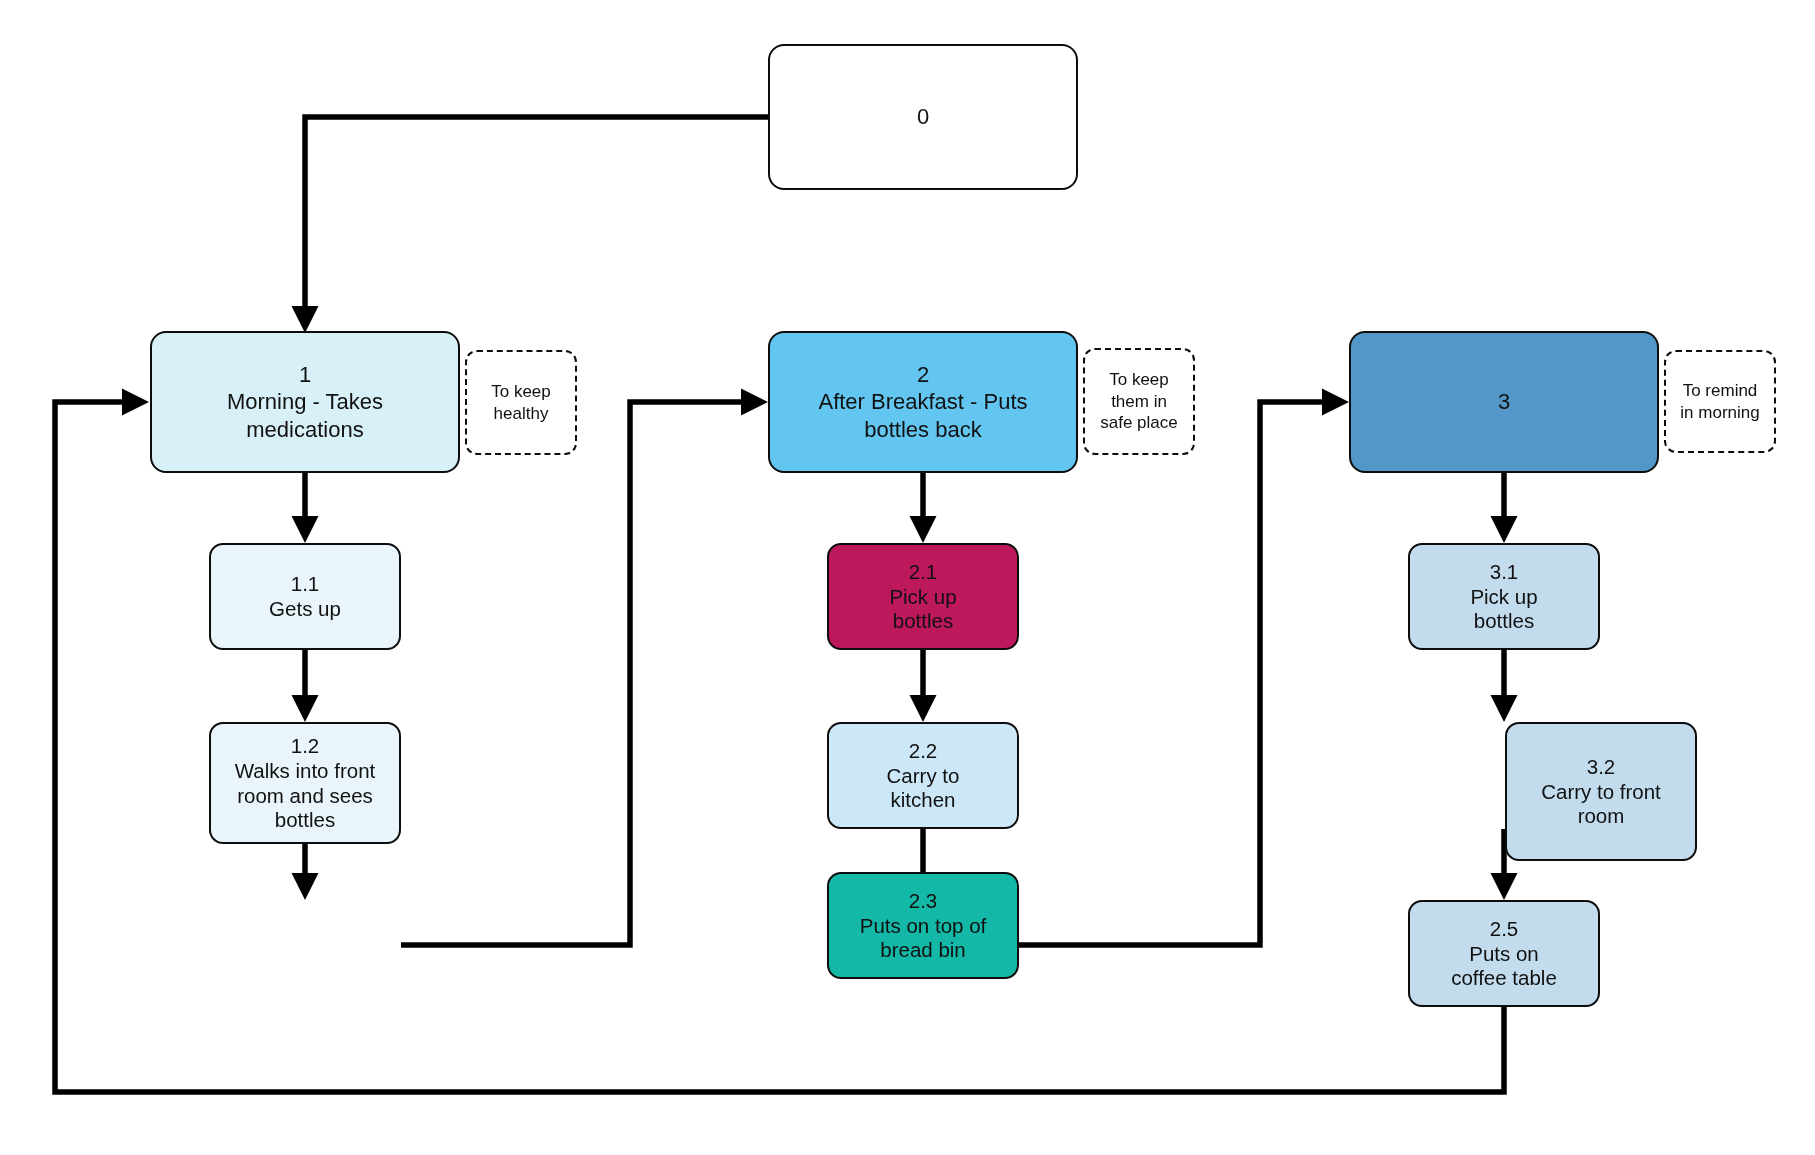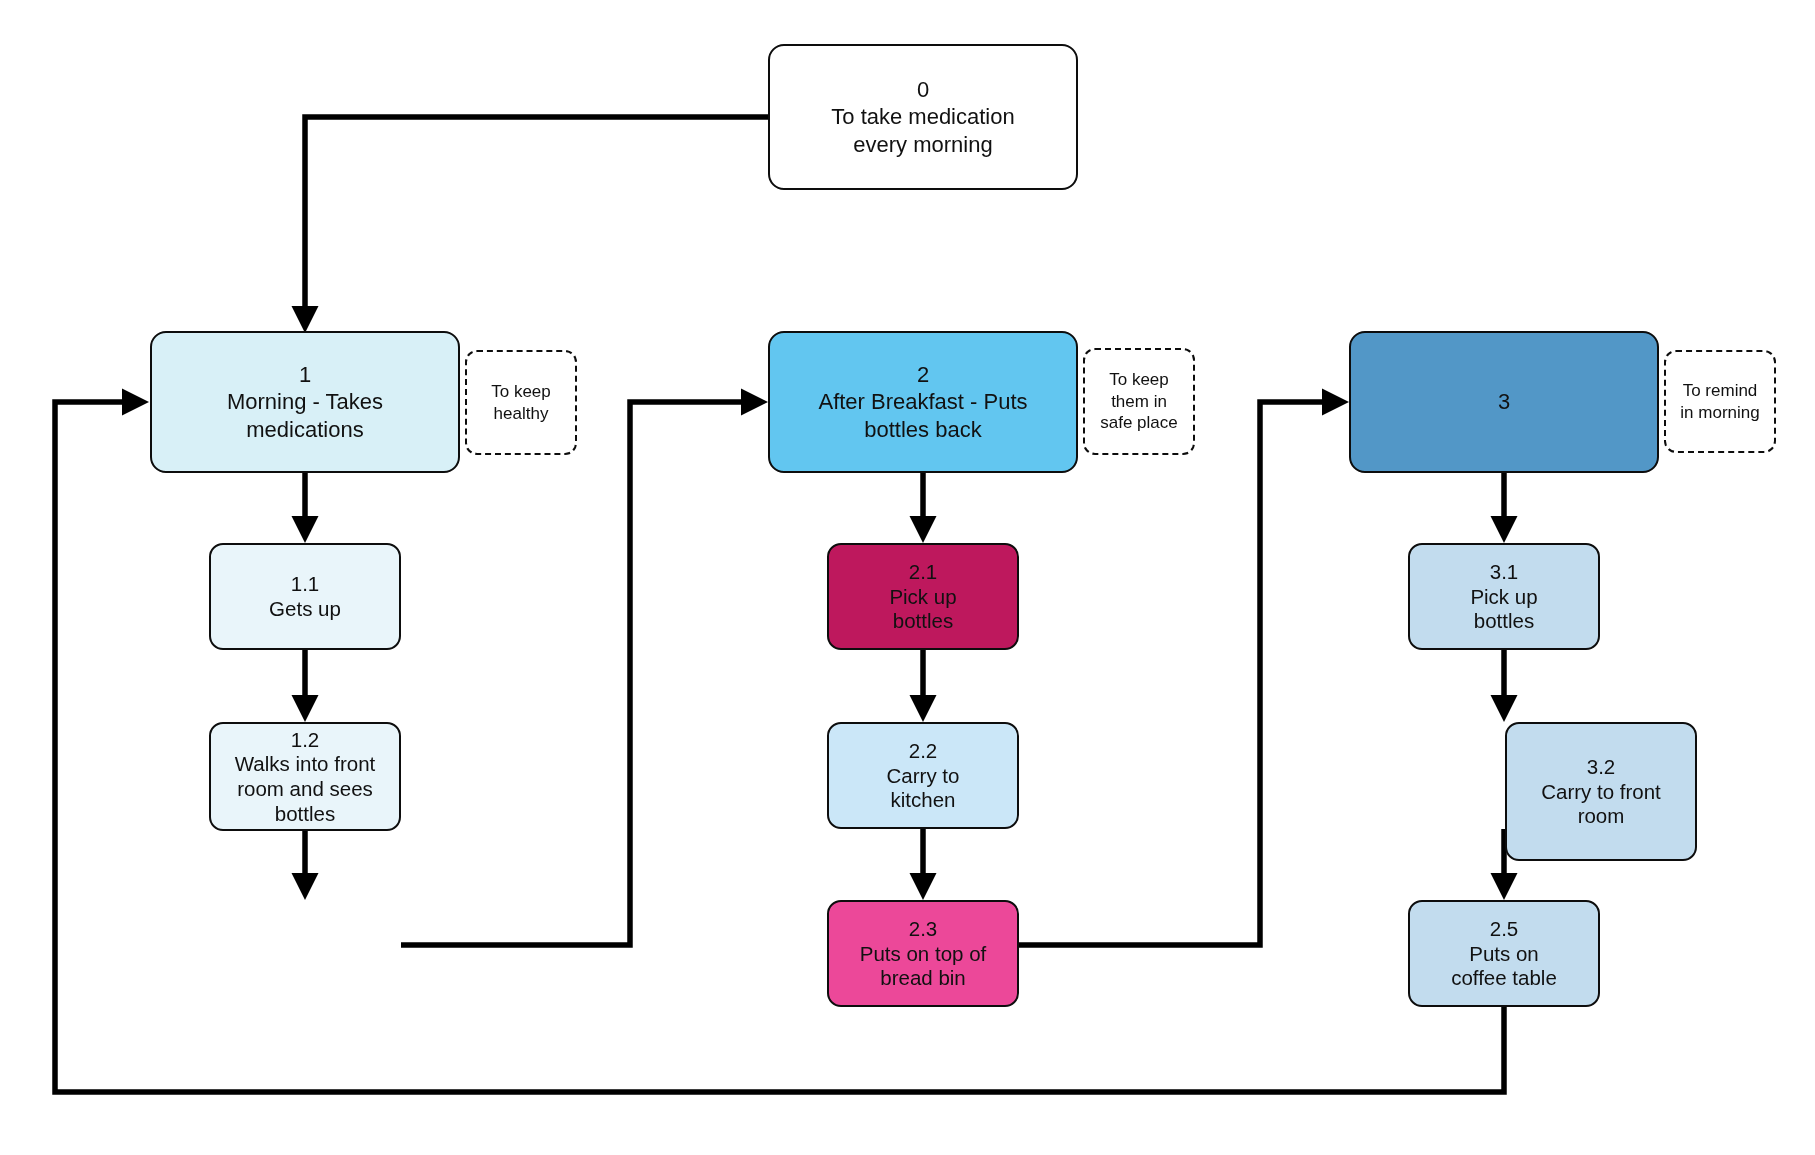--- a/index.html
+++ b/index.html
@@ -95,22 +95,20 @@
     <polygon class="head" points="1490.5,695 1517.5,695 1504,722"></polygon>
     <line class="wire" x1="1504" y1="829" x2="1504" y2="875"></line>
     <polygon class="head" points="1490.5,873 1517.5,873 1504,900"></polygon>
 
     <polyline class="wire" points="1504,1007 1504,1092 55,1092 55,402 124,402"></polyline>
     <polygon class="head" points="122,388.5 122,415.5 149,402"></polygon>
   </svg>
 
   <div class="node" style="left: 768px; top: 44px; width: 310px; height: 146px; background-color: rgb(255, 255, 255);">
     <div class="num">0</div>
-    <div class="label">To take medication
-every morning</div>
   </div>
 
   <div class="node" style="left: 150px; top: 331px; width: 310px; height: 142px; background-color: rgb(216, 240, 247);">
     <div class="num">1</div>
     <div class="label">Morning - Takes
 medications</div>
   </div>
   <div class="notebox" style="left: 465px; top: 350px; width: 112px; height: 105px; background-color: rgb(255, 255, 255);">
     <div class="note-text">To keep
 healthy</div>
@@ -132,38 +130,38 @@
   </div>
   <div class="notebox" style="left: 1664px; top: 350px; width: 112px; height: 103px; background-color: rgb(255, 255, 255);">
     <div class="note-text">To remind
 in morning</div>
   </div>
 
   <div class="node subnode" style="left: 209px; top: 543px; width: 192px; height: 107px; background-color: rgb(233, 245, 250);">
     <div class="num">1.1</div>
     <div class="label">Gets up</div>
   </div>
-  <div class="node subnode" style="left: 209px; top: 722px; width: 192px; height: 109px; background-color: rgb(233, 245, 250);">
+  <div class="node subnode" style="left: 209px; top: 722px; width: 192px; height: 122px; background-color: rgb(233, 245, 250);">
     <div class="num">1.2</div>
     <div class="label">Walks into front
 room and sees
 bottles</div>
   </div>
 
   <div class="node subnode" style="left: 827px; top: 543px; width: 192px; height: 107px; background-color: #be185d;">
     <div class="num">2.1</div>
     <div class="label">Pick up
 bottles</div>
   </div>
   <div class="node subnode" style="left: 827px; top: 722px; width: 192px; height: 107px; background-color: rgb(203, 231, 248); border-radius: 14px;">
     <div class="num">2.2</div>
     <div class="label">Carry to
 kitchen</div>
   </div>
-  <div class="node subnode" style="left: 827px; top: 900px; width: 192px; height: 107px; background-color: #ec4899;">
+  <div class="node subnode" style="left: 827px; top: 872px; width: 192px; height: 107px; background-color: #14b8a6;">
     <div class="num">2.3</div>
     <div class="label">Puts on top of
 bread bin</div>
   </div>
 
   <div class="node subnode" style="left: 1408px; top: 543px; width: 192px; height: 107px; background-color: rgb(194, 220, 238);">
     <div class="num">3.1</div>
     <div class="label">Pick up
 bottles</div>
   </div>

